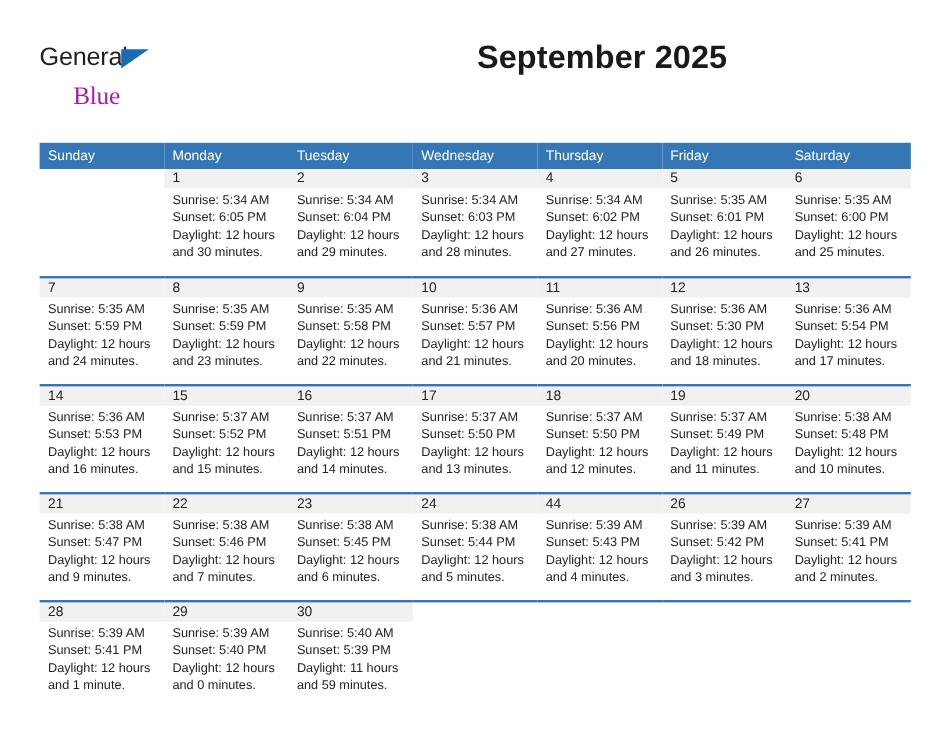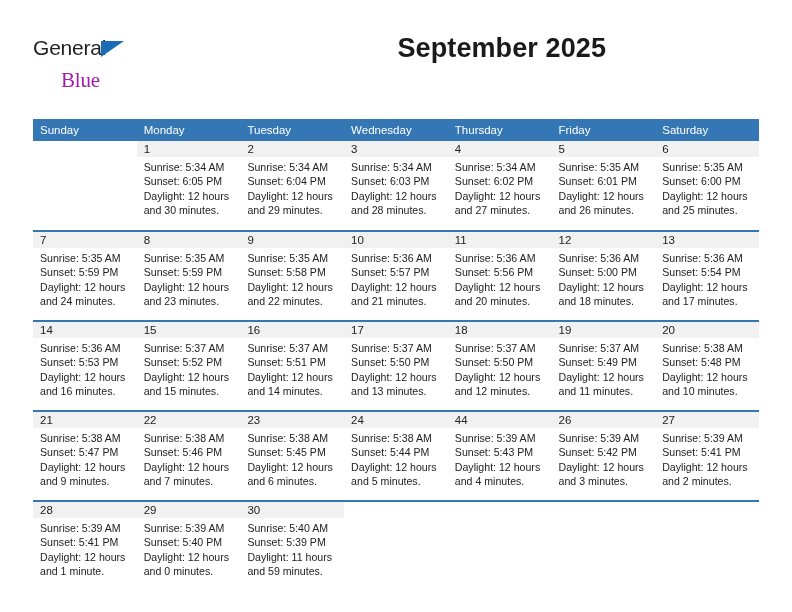--- a/index.html
+++ b/index.html
@@ -254,21 +254,21 @@
                 <div>Sunrise: 5:36 AM</div>
                 <div>Sunset: 5:56 PM</div>
                 <div>Daylight: 12 hours</div>
                 <div>and 20 minutes.</div>
               </div>
             </td>
             <td class="day-cell">
               <div class="daynum-band">12</div>
               <div class="cell-body">
                 <div>Sunrise: 5:36 AM</div>
-                <div>Sunset: 5:00 PM</div>
+                <div>Sunset: 5:30 PM</div>
                 <div>Daylight: 12 hours</div>
                 <div>and 18 minutes.</div>
               </div>
             </td>
             <td class="day-cell">
               <div class="daynum-band">13</div>
               <div class="cell-body">
                 <div>Sunrise: 5:36 AM</div>
                 <div>Sunset: 5:54 PM</div>
                 <div>Daylight: 12 hours</div>

